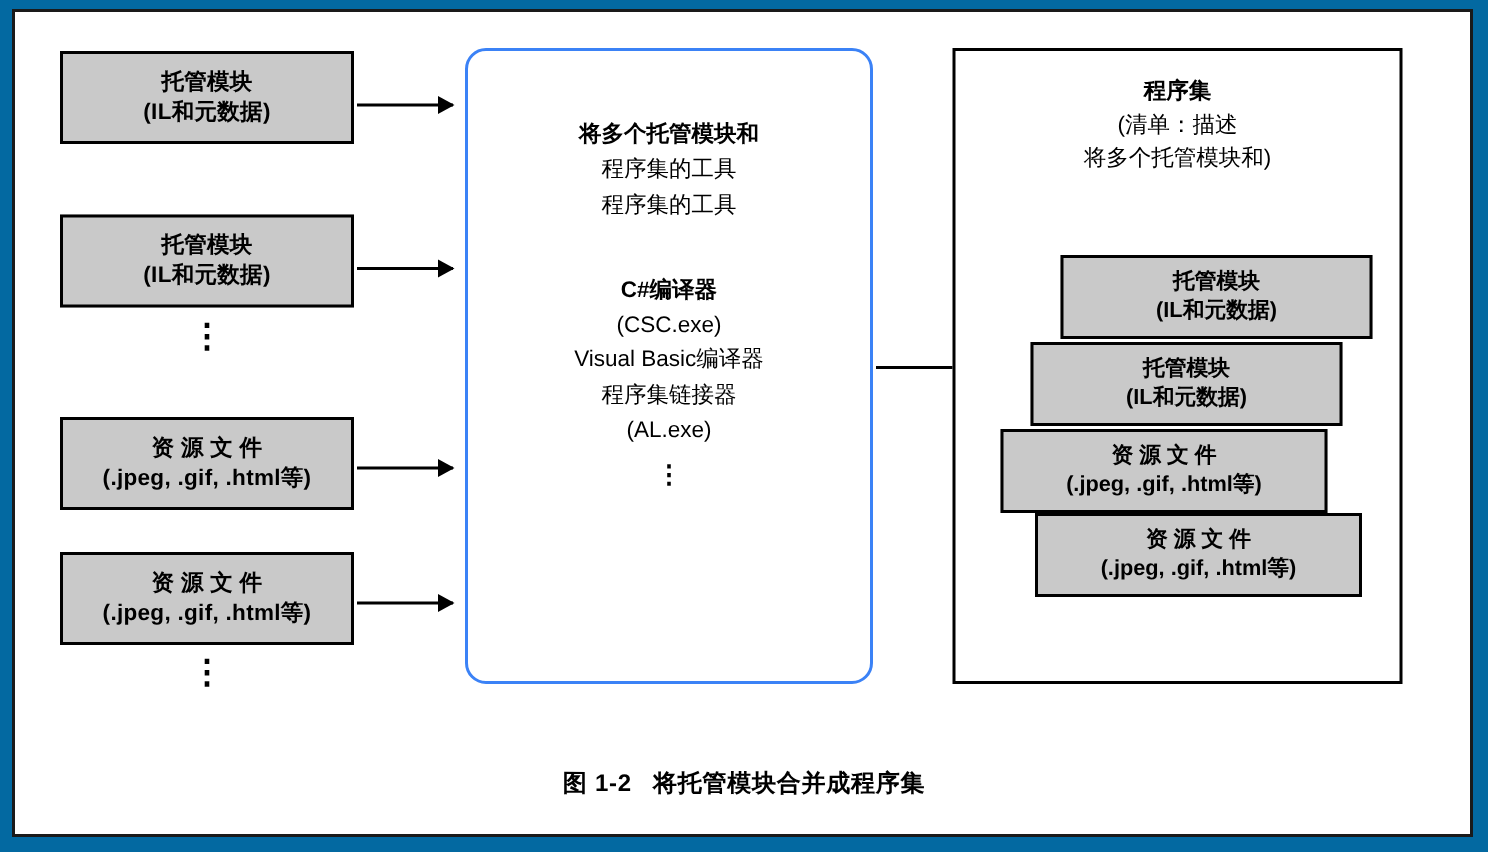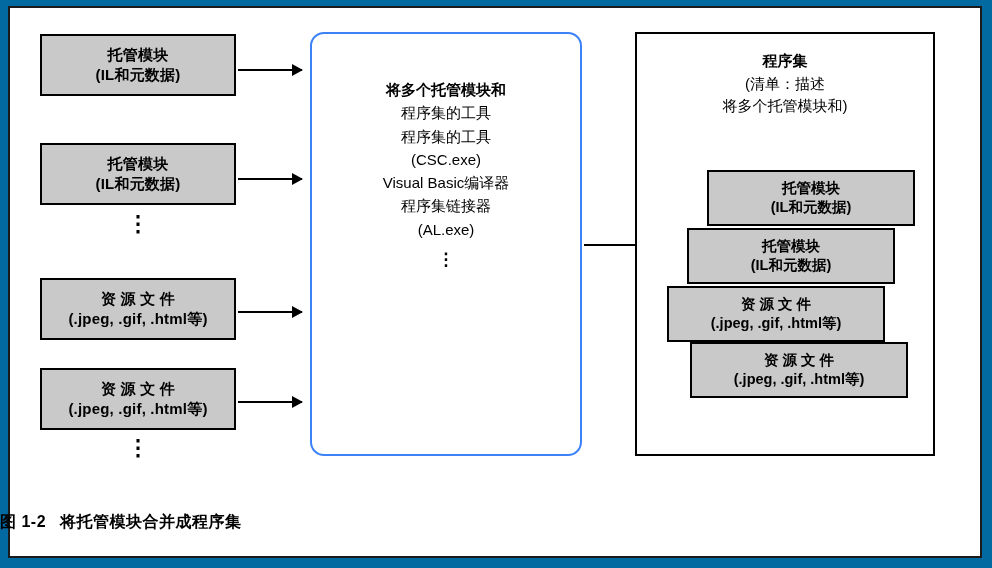--- a/index.html
+++ b/index.html
@@ -129,20 +129,21 @@
     width: 0;
     height: 0;
     border-left: 11px solid #000000;
     border-top: 6px solid transparent;
     border-bottom: 6px solid transparent;
   }
 
   .caption {
     position: absolute;
     width: 100%;
+    text-align: center;
     font-size: 16px;
     font-weight: bold;
     letter-spacing: 0.5px;
   }
   .caption .cap-num { margin-right: 14px; }
 </style>
 </head>
 <body>
 
 <div id="figure">
@@ -179,20 +180,21 @@
   <div class="arrow" style="left:238px; top:69px; width:64px;"></div>
   <div class="arrow" style="left:238px; top:178px; width:64px;"></div>
   <div class="arrow" style="left:238px; top:311px; width:64px;"></div>
   <div class="arrow" style="left:238px; top:401px; width:64px;"></div>
 
   <div class="process" style="left:310px; top:32px; width:272px; height:424px;">
     <div class="headline">将多个托管模块和</div>
     <div>程序集的工具</div>
     <div>程序集的工具</div>
 
+    <div class="tools">C#编译器</div>
     <div>(CSC.exe)</div>
     <div>Visual Basic编译器</div>
     <div>程序集链接器</div>
     <div>(AL.exe)</div>
     <div class="dots">⋮</div>
   </div>
 
   <div class="arrow" style="left:584px; top:244px; width:64px;"></div>
 
   <div class="assembly" style="left:635px; top:32px; width:300px; height:424px;">

